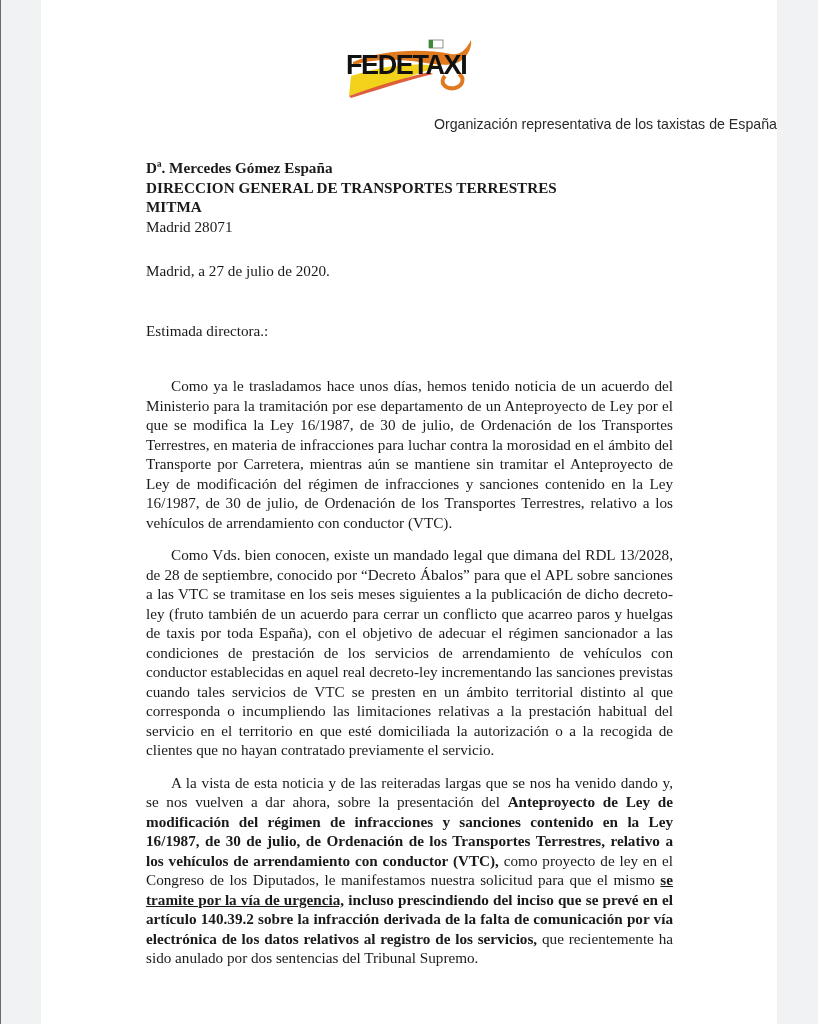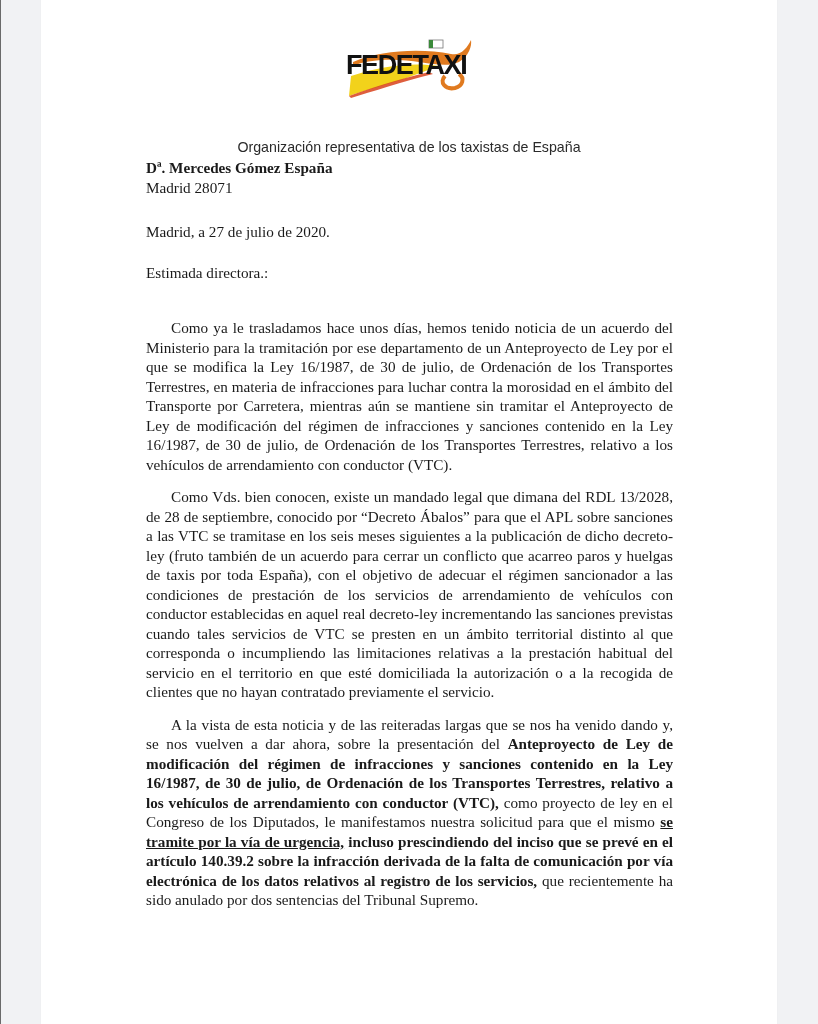--- a/index.html
+++ b/index.html
@@ -47,42 +47,41 @@
       font-size: 27px;
       letter-spacing: -1.4px;
       color: #111;
       transform: scaleY(1.05);
     }
     .tagline {
       position: absolute;
       left: 0;
       width: 736px;
       top: 116px;
-      text-align: center;
+      text-align: right;
       font-family: "Liberation Sans", "DejaVu Sans", sans-serif;
       font-size: 14.2px;
       color: #2a2a2a;
-      margin-top: 23px;
     }
     .content {
       position: absolute;
       left: 105px;
       top: 158px;
       width: 527px;
       font-size: 15.2px;
       line-height: 19.5px;
     }
     .addr div { white-space: nowrap; }
     .b { font-weight: bold; }
     .date {
       text-align: left;
       margin-top: 25px;
     }
     .salutation {
-      margin-top: 21px;
+      margin-top: 40px;
     }
     p.par {
       margin: 0;
       text-align: justify;
       text-indent: 25px;
     }
     .p1 { margin-top: 36px !important; }
     .p2 { margin-top: 13px !important; }
     .p3 { margin-top: 13px !important; }
     .u { text-decoration: underline; font-weight: bold; }
@@ -109,20 +108,22 @@
       <rect x="88" y="4" width="4" height="8" fill="#3a8a3a"></rect>
     </svg>
     <span class="logo-text">FEDETAXI</span>
   </div>
 
   <div class="tagline">Organización representativa de los taxistas de España</div>
 
   <div class="content">
     <div class="addr">
       <div class="b">Dª. Mercedes Gómez España</div>
+      <div class="b">DIRECCION GENERAL DE TRANSPORTES TERRESTRES</div>
+      <div class="b">MITMA</div>
       <div>Madrid 28071</div>
     </div>
 
     <div class="date">Madrid, a 27 de julio de 2020.</div>
 
     <div class="salutation">Estimada directora.:</div>
 
     <p class="par p1">Como ya le trasladamos hace unos días, hemos tenido noticia de un acuerdo del Ministerio para la tramitación por ese departamento de un Anteproyecto de Ley por el que se modifica la Ley 16/1987, de 30 de julio, de Ordenación de los Transportes Terrestres, en materia de infracciones para luchar contra la morosidad en el ámbito del Transporte por Carretera, mientras aún se mantiene sin tramitar el Anteproyecto de Ley de modificación del régimen de infracciones y sanciones contenido en la Ley 16/1987, de 30 de julio, de Ordenación de los Transportes Terrestres, relativo a los vehículos de arrendamiento con conductor (VTC).</p>
 
     <p class="par p2">Como Vds. bien conocen, existe un mandado legal que dimana del RDL 13/2028, de 28 de septiembre, conocido por “Decreto Ábalos” para que el APL sobre sanciones a las VTC se tramitase en los seis meses siguientes a la publicación de dicho decreto-ley (fruto también de un acuerdo para cerrar un conflicto que acarreo paros y huelgas de taxis por toda España), con el objetivo de adecuar el régimen sancionador a las condiciones de prestación de los servicios de arrendamiento de vehículos con conductor establecidas en aquel real decreto-ley incrementando las sanciones previstas cuando tales servicios de VTC se presten en un ámbito territorial distinto al que corresponda o incumpliendo las limitaciones relativas a la prestación habitual del servicio en el territorio en que esté domiciliada la autorización o a la recogida de clientes que no hayan contratado previamente el servicio.</p>

